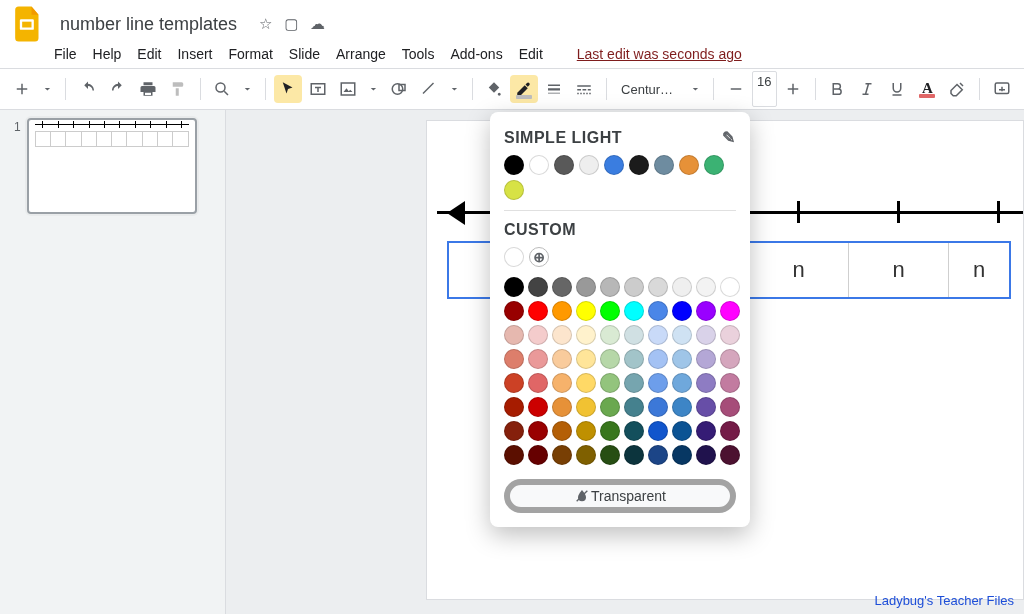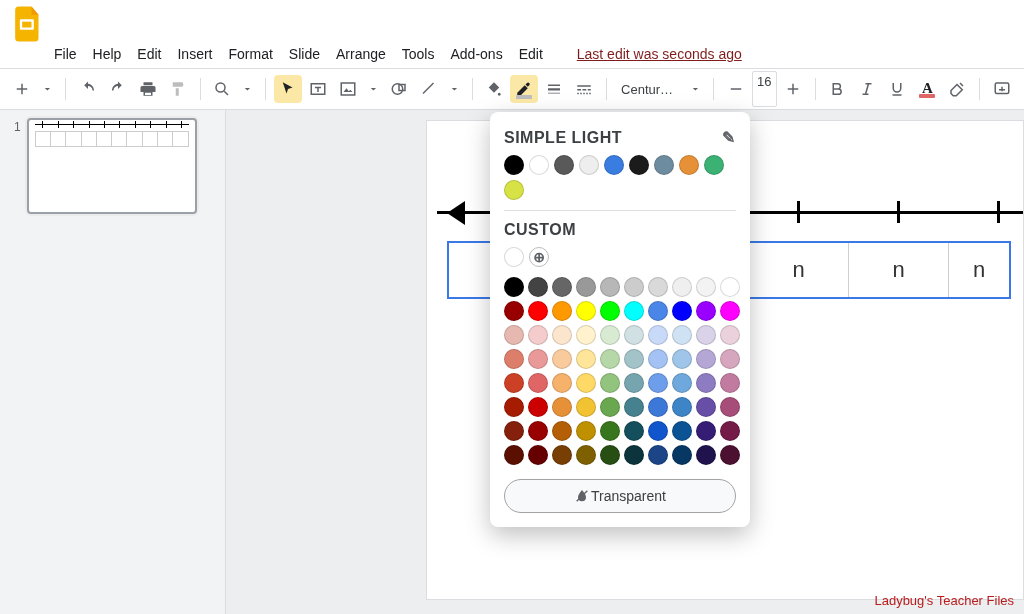--- a/index.html
+++ b/index.html
@@ -55,36 +55,46 @@
   .mini-line .mt { position:absolute; top:-3px; width:1px; height:7px; background:#000; }
 
   
   .color-popup { position:absolute; left:490px; top:112px; width:260px; background:#fff; border-radius:8px; box-shadow:0 8px 24px rgba(0,0,0,0.25); padding:12px 14px 14px 14px; z-index:5; }
   .cp-section-title { font-size:16px; font-weight:bold; letter-spacing:0.5px; color:#3c4043; margin:4px 0 8px 0; display:flex; justify-content:space-between; align-items:center; }
   .cp-section-title .pencil { color:#5f6368; }
   .swatch-row { display:flex; gap:5px; flex-wrap:wrap; margin-bottom:10px; }
   .swatch { width:20px; height:20px; border-radius:50%; border:1px solid rgba(0,0,0,0.15); cursor:pointer; }
   .cp-hr { height:1px; background:#e0e0e0; margin:4px 0 10px 0; }
   .grid-swatches { display:grid; grid-template-columns: repeat(10, 20px); gap:4px; margin-bottom:14px; }
-  .trans-btn { width:100%; height:34px; border:1px solid #a3a3a3; border-radius:17px; background:#f8f9fa; display:flex; align-items:center; justify-content:center; gap:1px; cursor:pointer; font-size:14px; color:#3c4043; }
+  .trans-btn { width:100%; height:34px; border:6px solid #a3a3a3; border-radius:17px; background:#f8f9fa; display:flex; align-items:center; justify-content:center; gap:1px; cursor:pointer; font-size:14px; color:#3c4043; }
   .add-circle { width:20px; height:20px; border-radius:50%; border:1px solid #bbb; display:flex; align-items:center; justify-content:center; color:#5f6368; font-weight:bold; font-size:14px; line-height:1; }
 
-  .watermark { position:absolute; bottom:6px; right:10px; font-size:13px; color:#b91c1c; }
+  .watermark { position:absolute; bottom:6px; right:10px; font-size:13px; color:#1d4ed8; }
 </style>
 </head>
 <body>
 
 <div class="title-area">
   <div class="app-icon">
     <svg viewBox="0 0 24 30">
         <path fill="#f4b400" d="M4 0h11l6 7v20a3 3 0 0 1-3 3H4a3 3 0 0 1-3-3V3a3 3 0 0 1 3-3z"></path>
         <path fill="#f29900" d="M15 0l6 7h-6z"></path>
         <rect x="5" y="11" width="12" height="9" rx="1" fill="#fff"></rect>
         <rect x="7" y="13" width="8" height="5" fill="#f4b400"></rect>
       </svg>
+  </div>
+  <div class="title-col">
+    <div class="title-row">
+      <span class="doc-title">number line templates</span>
+      <span class="title-icons">
+        <span>☆</span>
+        <span>▢</span>
+        <span>☁</span>
+      </span>
+    </div>
   </div>
 </div>
 <div class="menu-bar">
   <span class="menu-item">File</span>
   <span class="menu-item">Help</span>
   <span class="menu-item">Edit</span>
   <span class="menu-item">Insert</span>
   <span class="menu-item">Format</span>
   <span class="menu-item">Slide</span>
   <span class="menu-item">Arrange</span>

